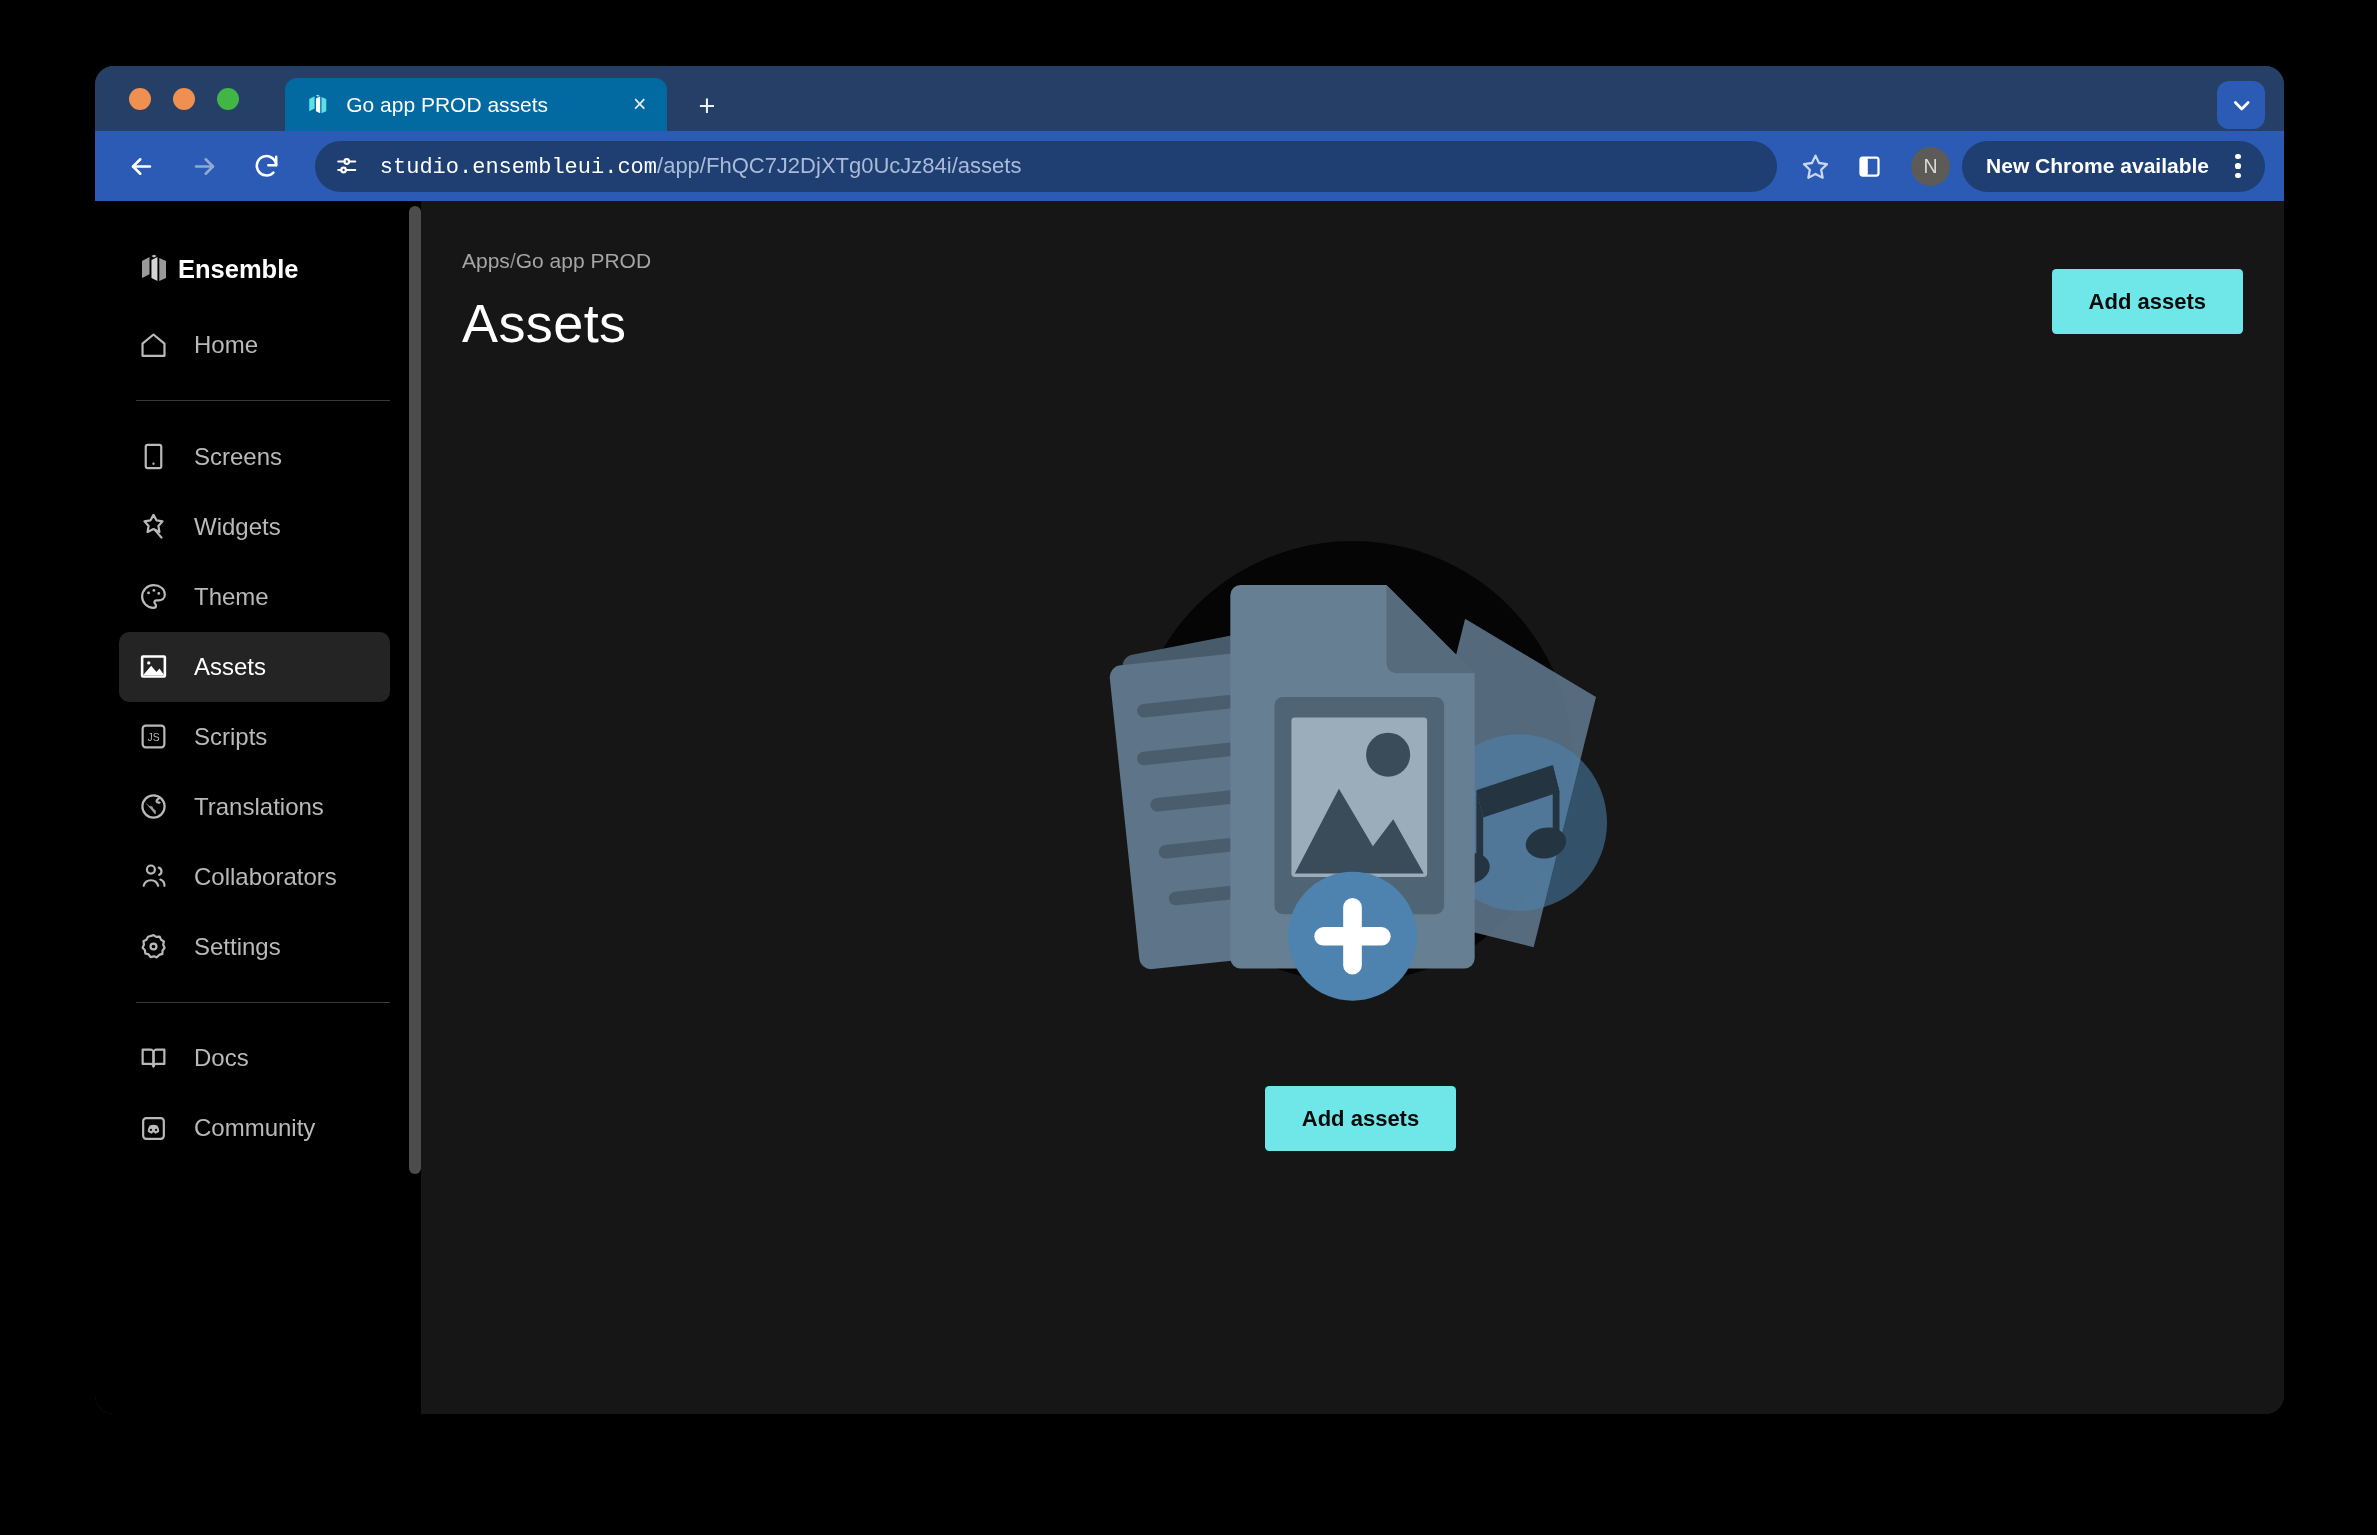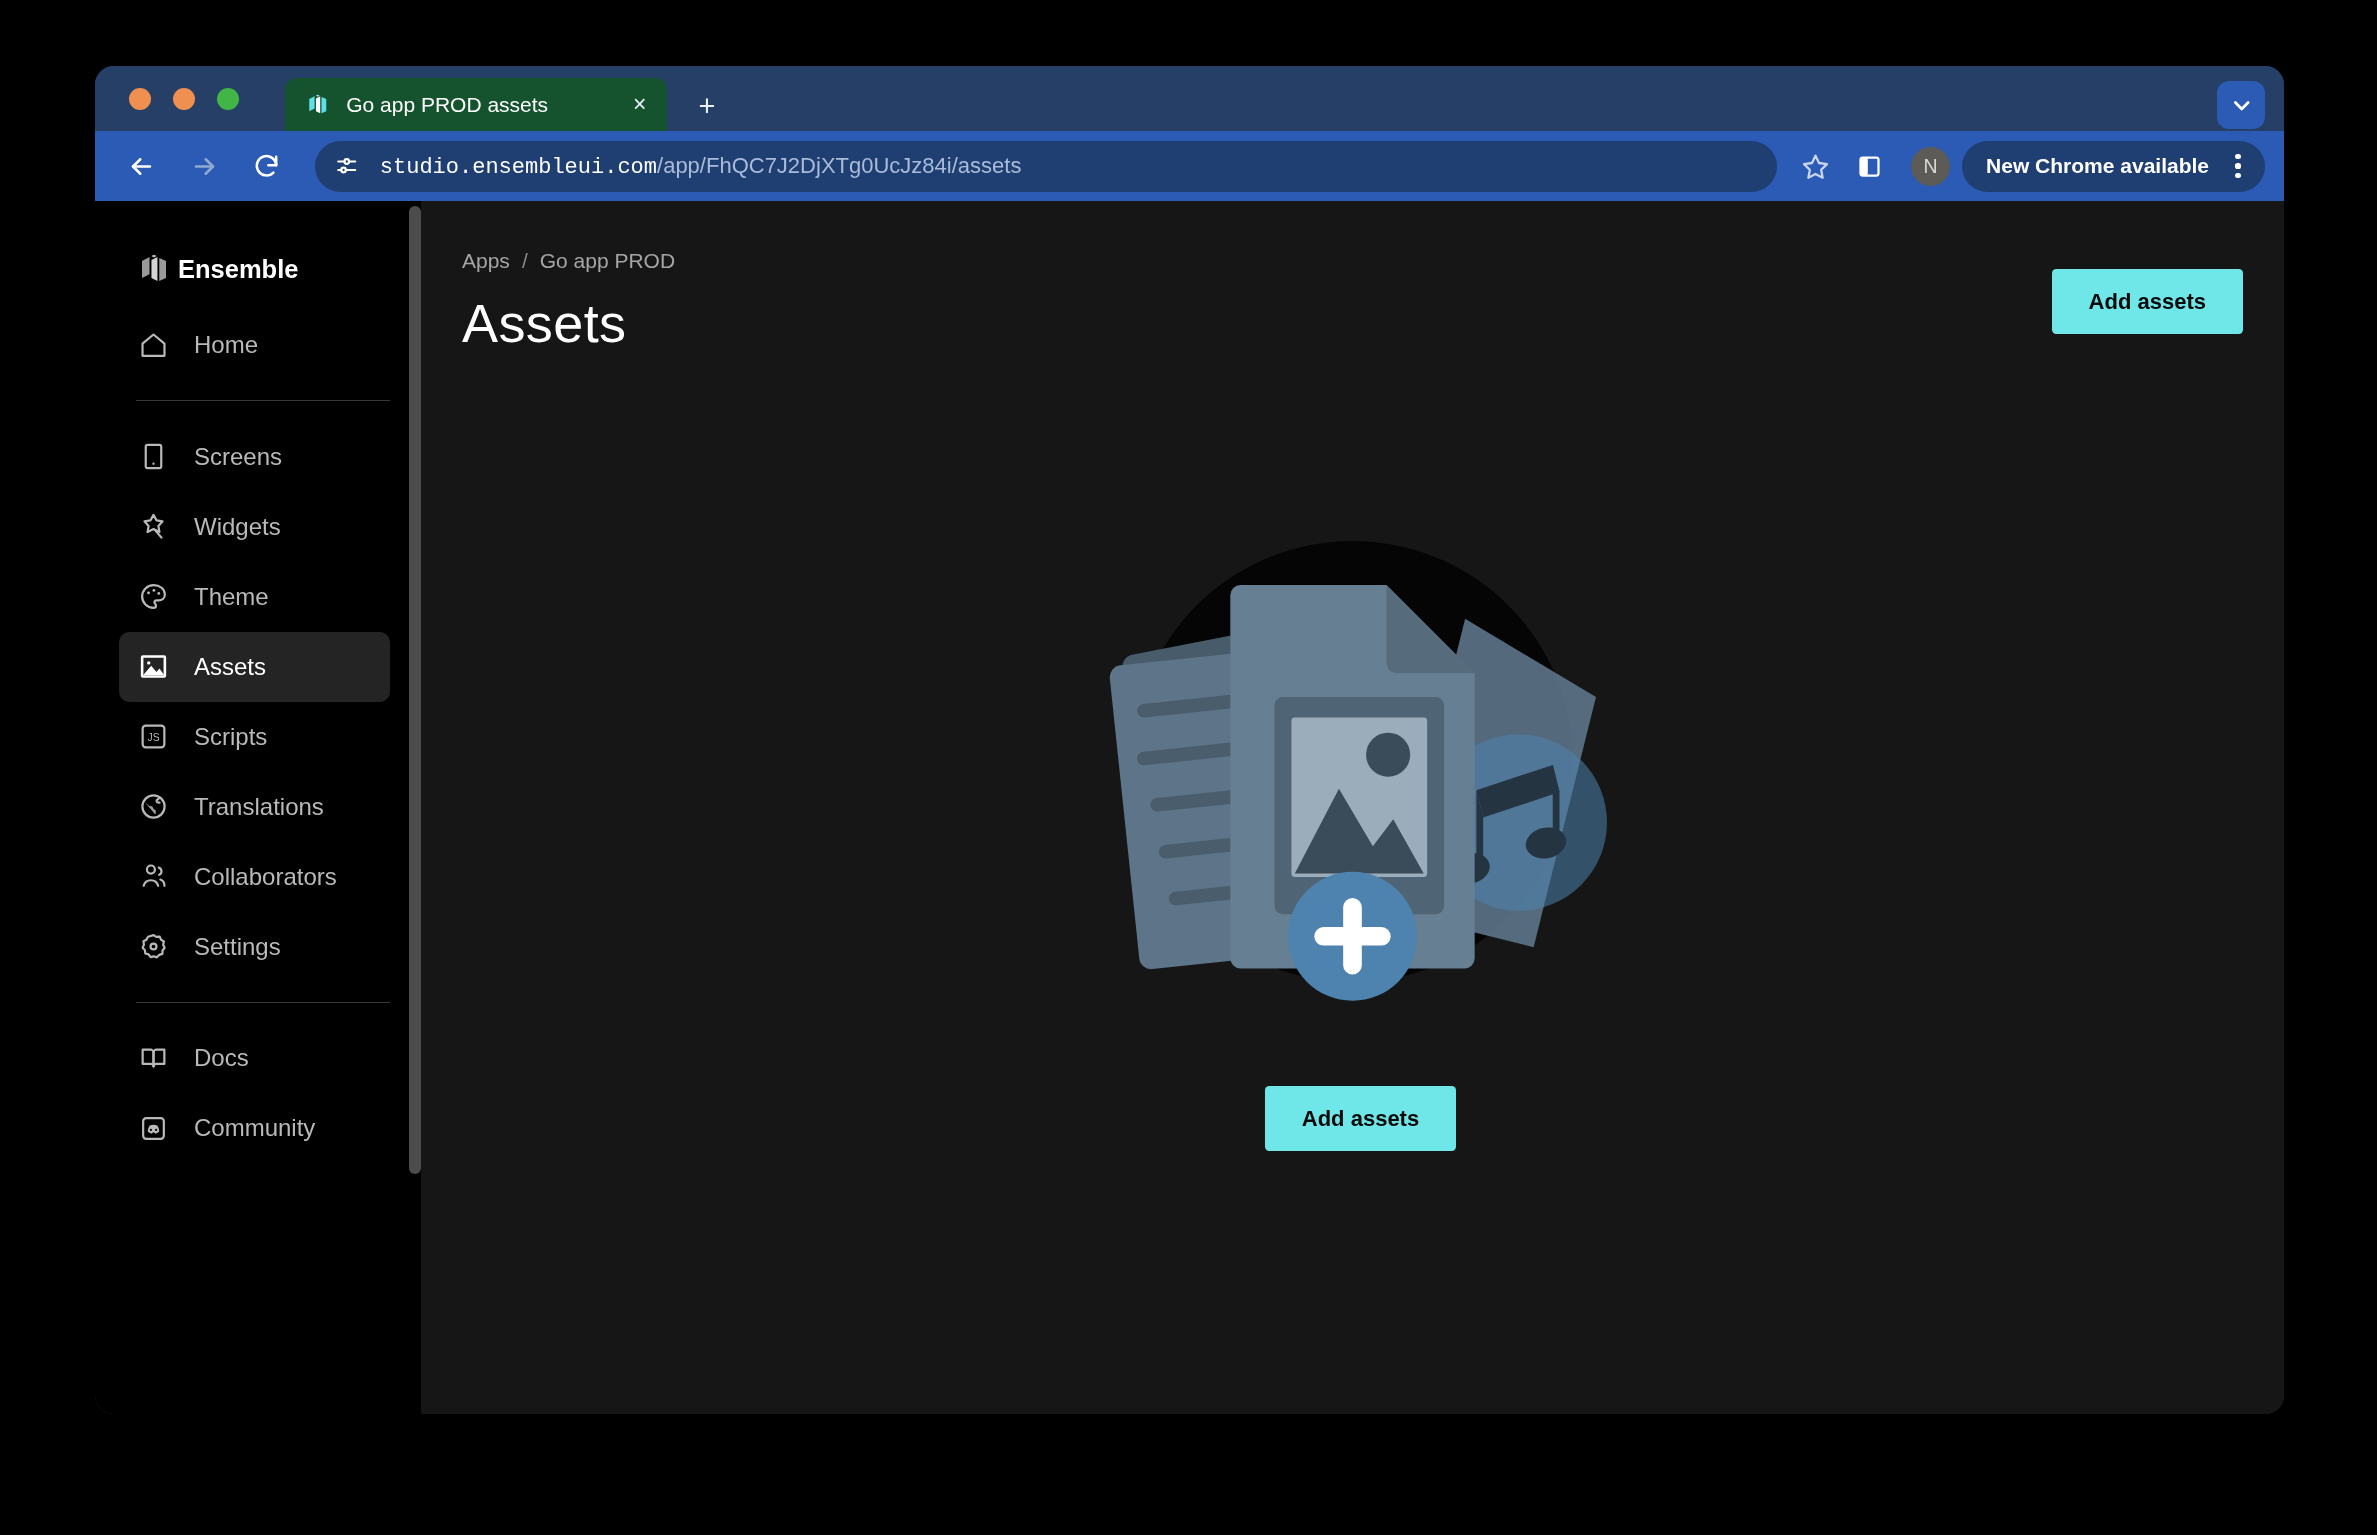--- a/index.html
+++ b/index.html
@@ -33,21 +33,21 @@
   }
   .light { width: 22px; height: 22px; border-radius: 50%; }
   .light.red    { background: #ef9050; }
   .light.yellow { background: #ef9050; }
   .light.green  { background: #41b545; }
 
   #tab-active {
     position: absolute;
     left: 190px; top: 12px;
     width: 382px; height: 53px;
-    background: #14532d;
+    background: #0369a1;
     border-radius: 12px 12px 0 0;
     display: flex; align-items: center;
   }
   #tab-favicon {
     width: 25.5px; height: 25.5px;
     margin-left: 20.4px; margin-right: 15.3px;
     flex: none;
   }
   #tab-title {
     color: #ffffff;
@@ -234,21 +234,20 @@
   #content-header {
     display: flex;
     justify-content: space-between;
     align-items: flex-start;
     padding-top: 48px;
   }
   #breadcrumb {
     display: flex; align-items: center;
     font-size: 21px;
     color: #a5a5a5;
-    gap: 12px;
   }
   #breadcrumb .sep { color: #8a8a8a; }
   #page-title {
     margin-top: 18.7px;
     color: #ffffff;
     font-size: 54px;
     font-weight: 400;
     letter-spacing: 0.4px;
   }
   .btn-primary {

